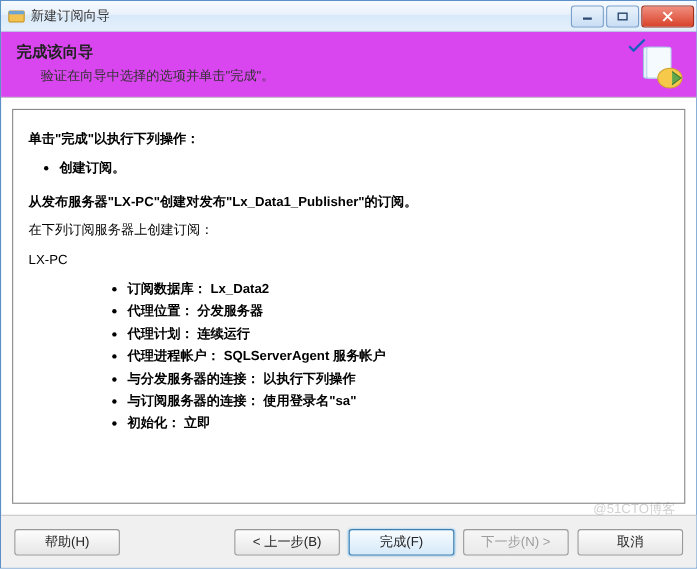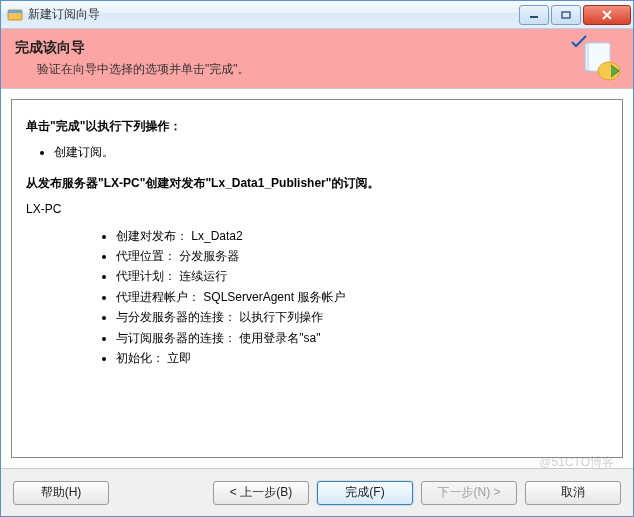--- a/index.html
+++ b/index.html
@@ -56,21 +56,21 @@
       border-color: #a02e1a;
       color: #fff;
       font-weight: bold;
     }
     .header-area {
       height: 60px;
       border-bottom: 1px solid #c9c9c9;
       display: flex;
       align-items: center;
       padding: 8px 14px;
-      background: #fca5a5;
+      background: #d946ef;
       position: relative;
     }
     .header-text { flex: 1; }
     .header-title {
       font-size: 14px;
       font-weight: bold;
       color: #222;
       margin-bottom: 4px;
     }
     .header-sub {
@@ -99,20 +99,21 @@
       box-shadow: inset 1px 1px 0 #fff;
       overflow-y: auto;
       font-size: 12px;
       color: #000;
       line-height: 1.7;
     }
     .content-box .bold { font-weight: bold; }
     .content-box ul {
       list-style: disc;
       margin: 6px 0 10px 28px;
+      font-weight: bold;
     }
     .content-box ul.details {
       list-style: disc;
       margin: 6px 0 6px 90px;
     }
     .content-box .server-label {
       font-weight: normal;
       margin-top: 6px;
       padding-left: 0;
     }
@@ -214,23 +215,24 @@
     </span>
   </div>
 
   <div class="content">
     <div class="content-box">
       <p class="bold">单击"完成"以执行下列操作：</p>
       <ul>
         <li>创建订阅。</li>
       </ul>
       <p class="bold">从发布服务器"LX-PC"创建对发布"Lx_Data1_Publisher"的订阅。</p>
+      <p>在下列订阅服务器上创建订阅：</p>
       <p class="server-label">LX-PC</p>
       <ul class="details">
-        <li>创建对发布： Lx_Data2</li>
+        <li>订阅数据库： Lx_Data2</li>
         <li>代理位置： 分发服务器</li>
         <li>代理计划： 连续运行</li>
         <li>代理进程帐户： SQLServerAgent 服务帐户</li>
         <li>与分发服务器的连接： 以执行下列操作</li>
         <li>与订阅服务器的连接： 使用登录名"sa"</li>
         <li>初始化： 立即</li>
       </ul>
     </div>
   </div>
 

